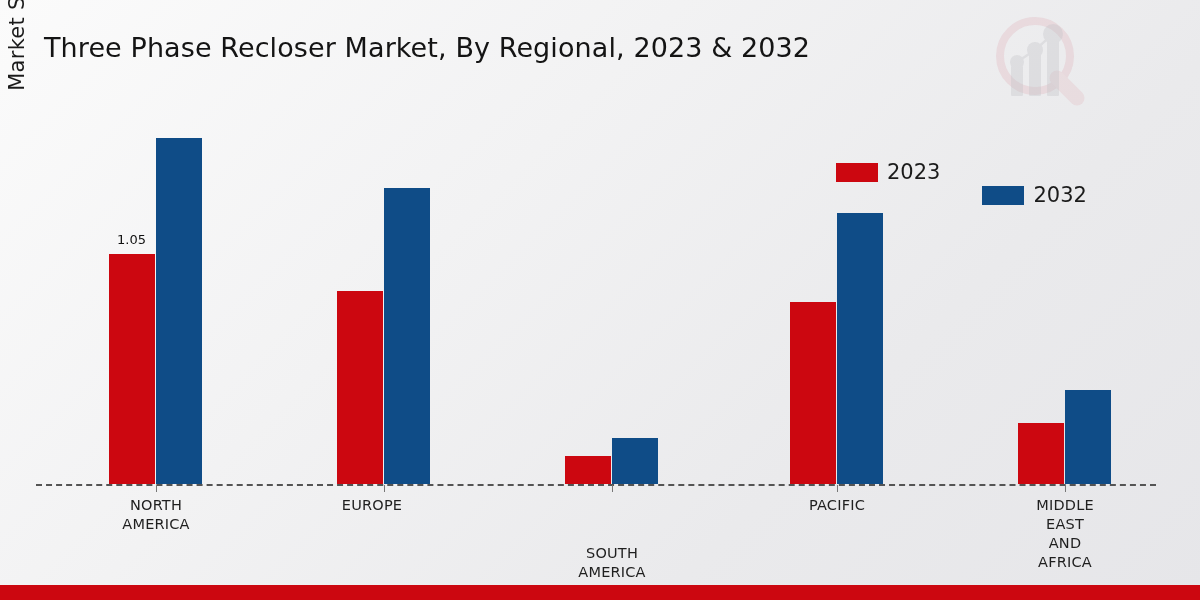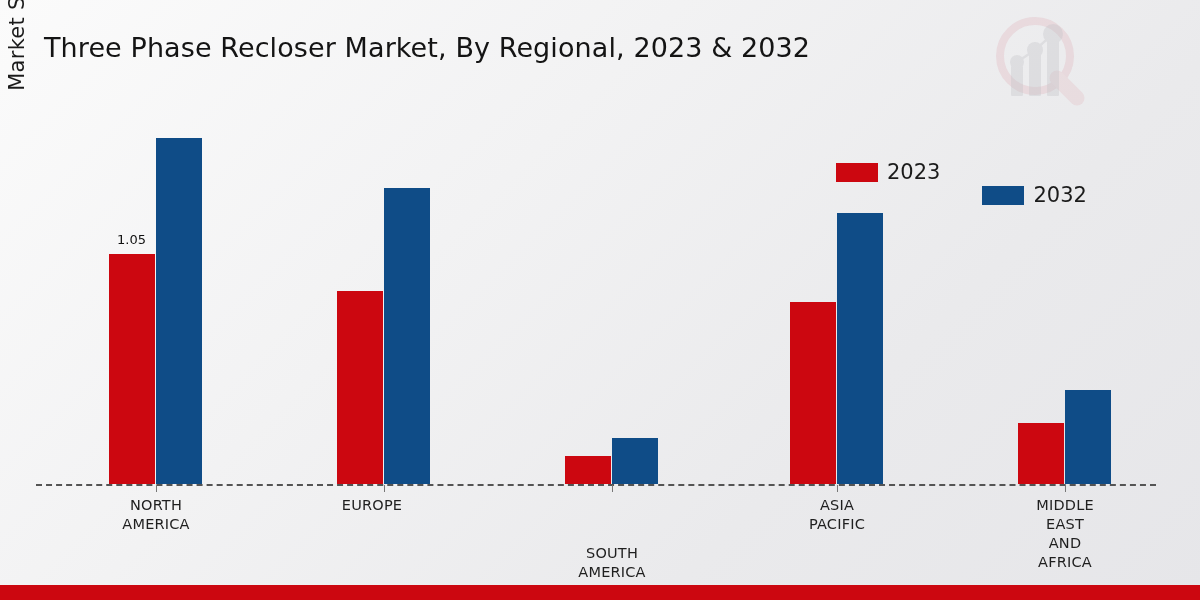--- a/index.html
+++ b/index.html
@@ -222,21 +222,20 @@
         <div class="cat-label" style="left: 277px;">
           <div>EUROPE</div>
         </div>
         <div class="tick" style="left: 612px;"></div>
         <div class="cat-label" style="left: 517px; margin-top: 48px;">
           <div>SOUTH</div>
           <div>AMERICA</div>
         </div>
         <div class="tick" style="left: 837px;"></div>
         <div class="cat-label" style="left: 742px;">
-          <div>ASIA</div>
           <div>PACIFIC</div>
         </div>
         <div class="tick" style="left: 1065px;"></div>
         <div class="cat-label" style="left: 970px;">
           <div>MIDDLE</div>
           <div>EAST</div>
           <div>AND</div>
           <div>AFRICA</div>
         </div>
       </div>

